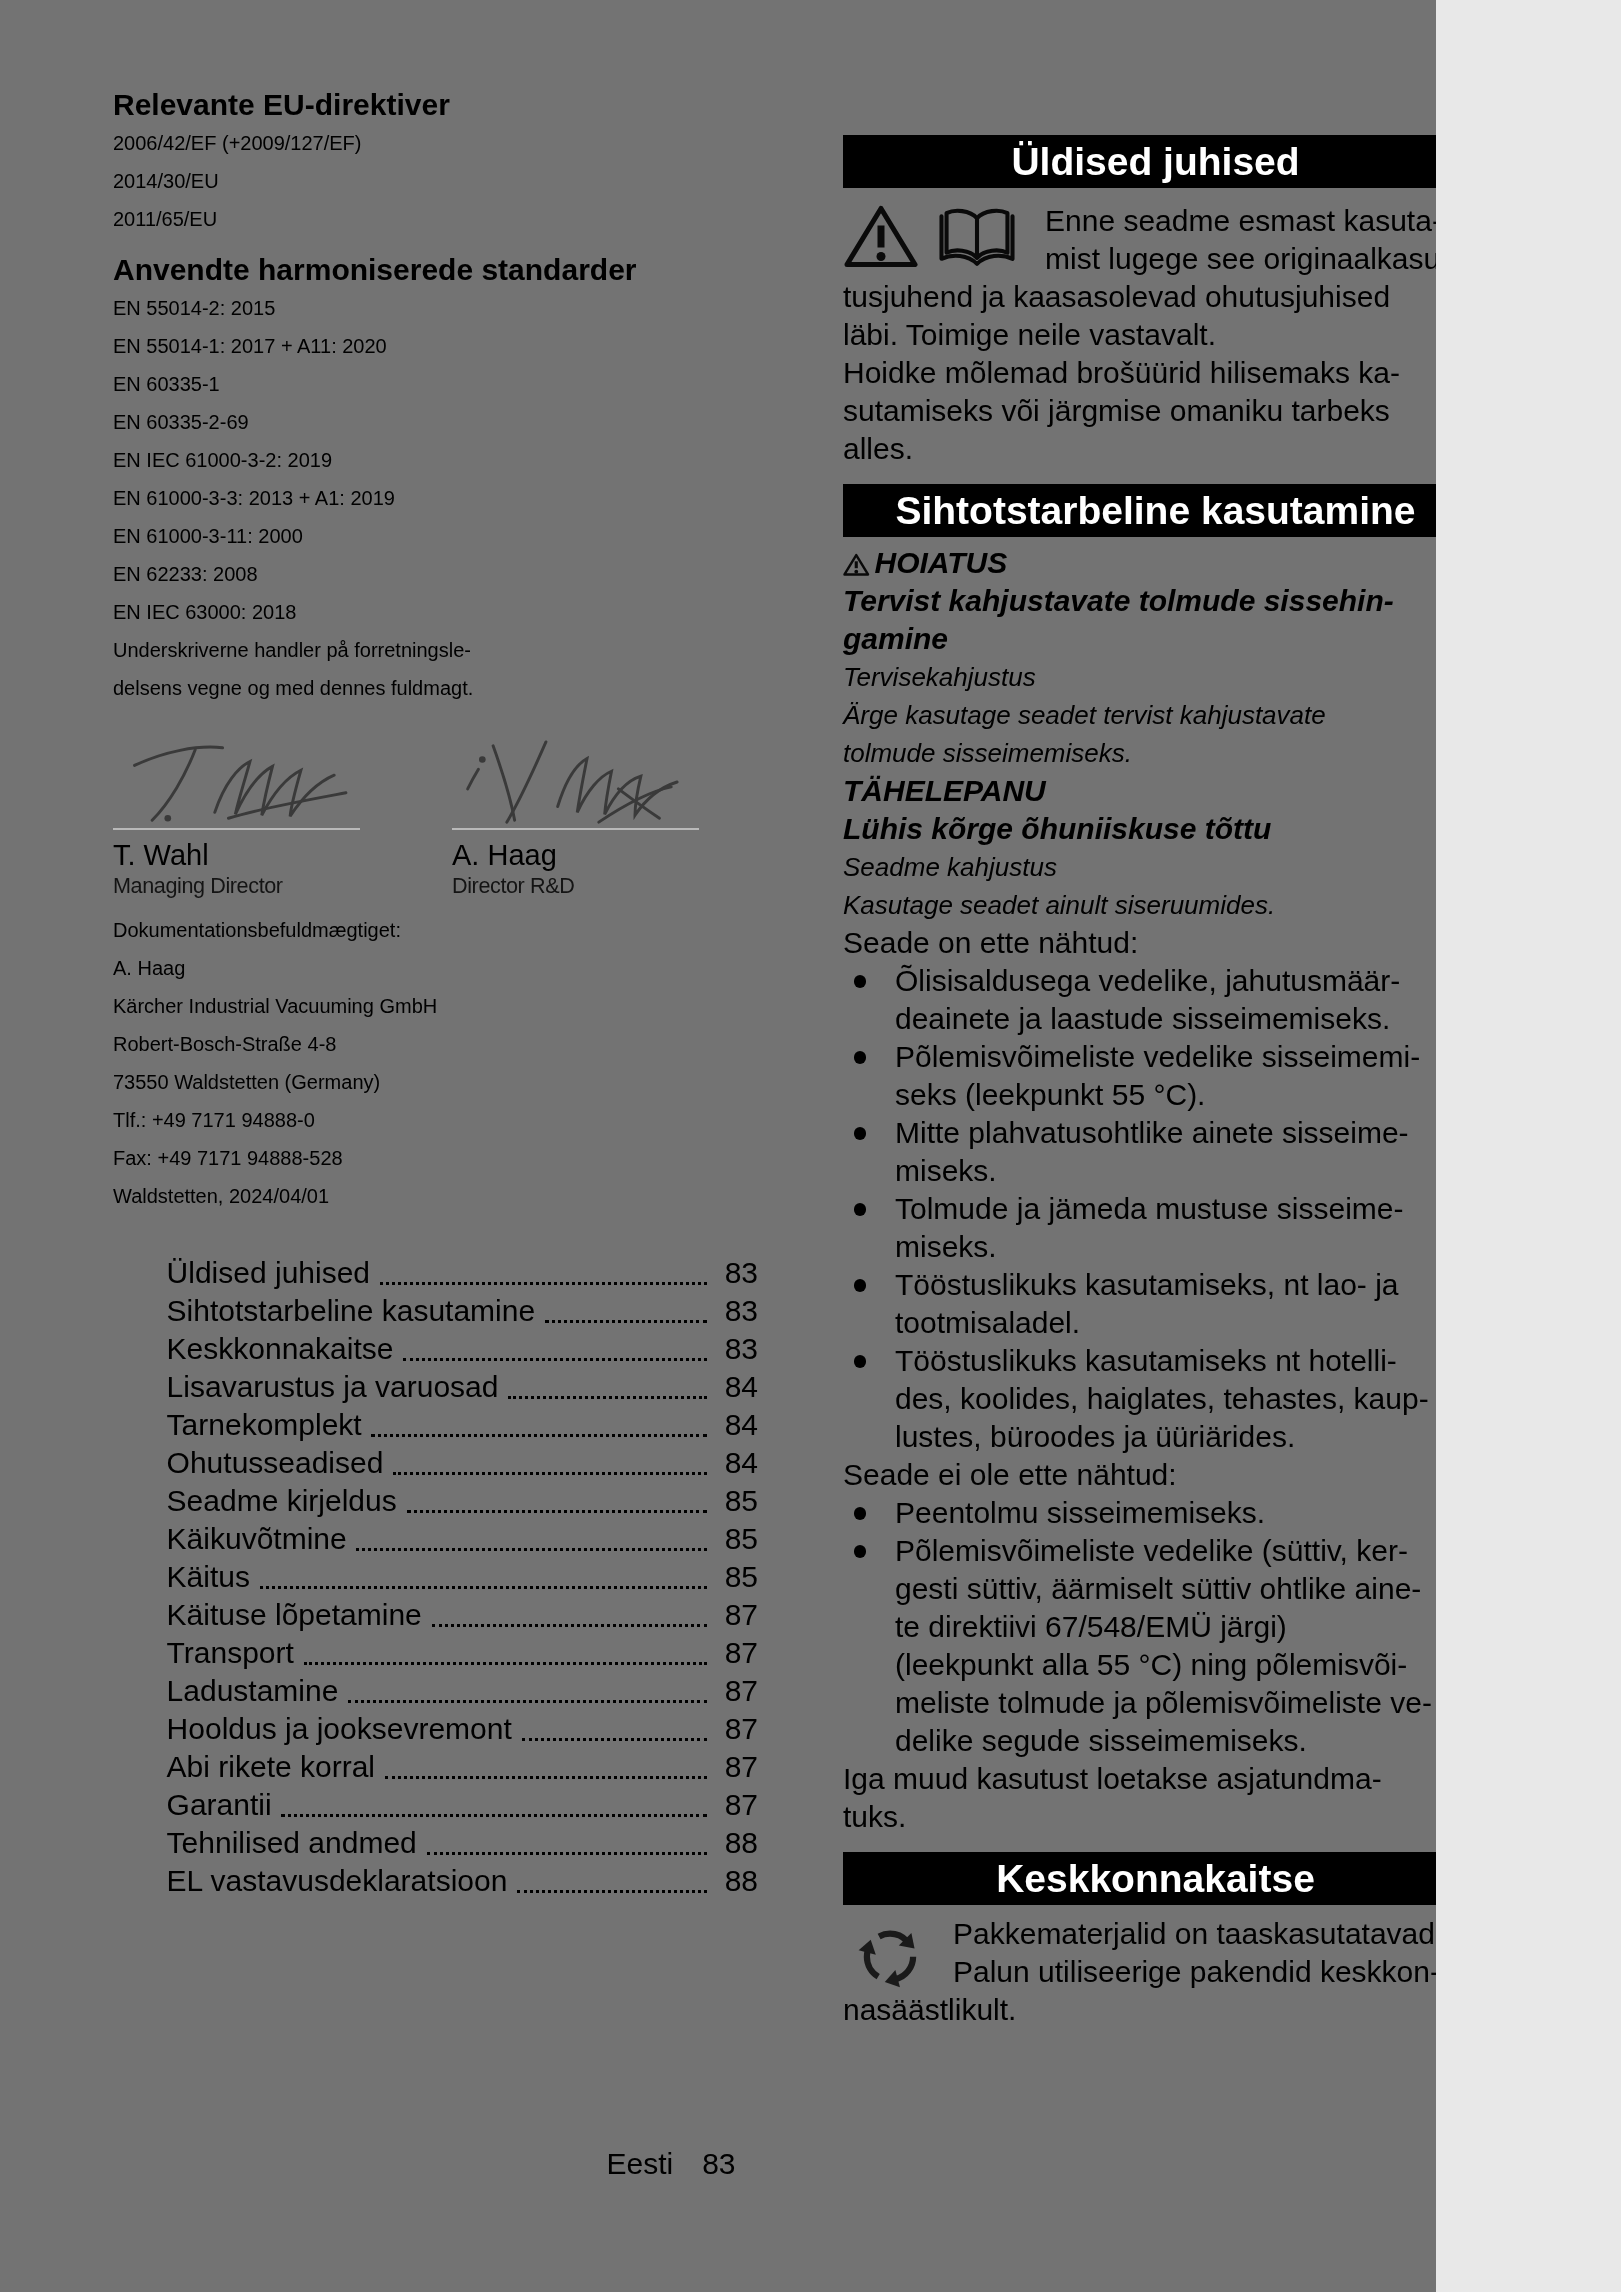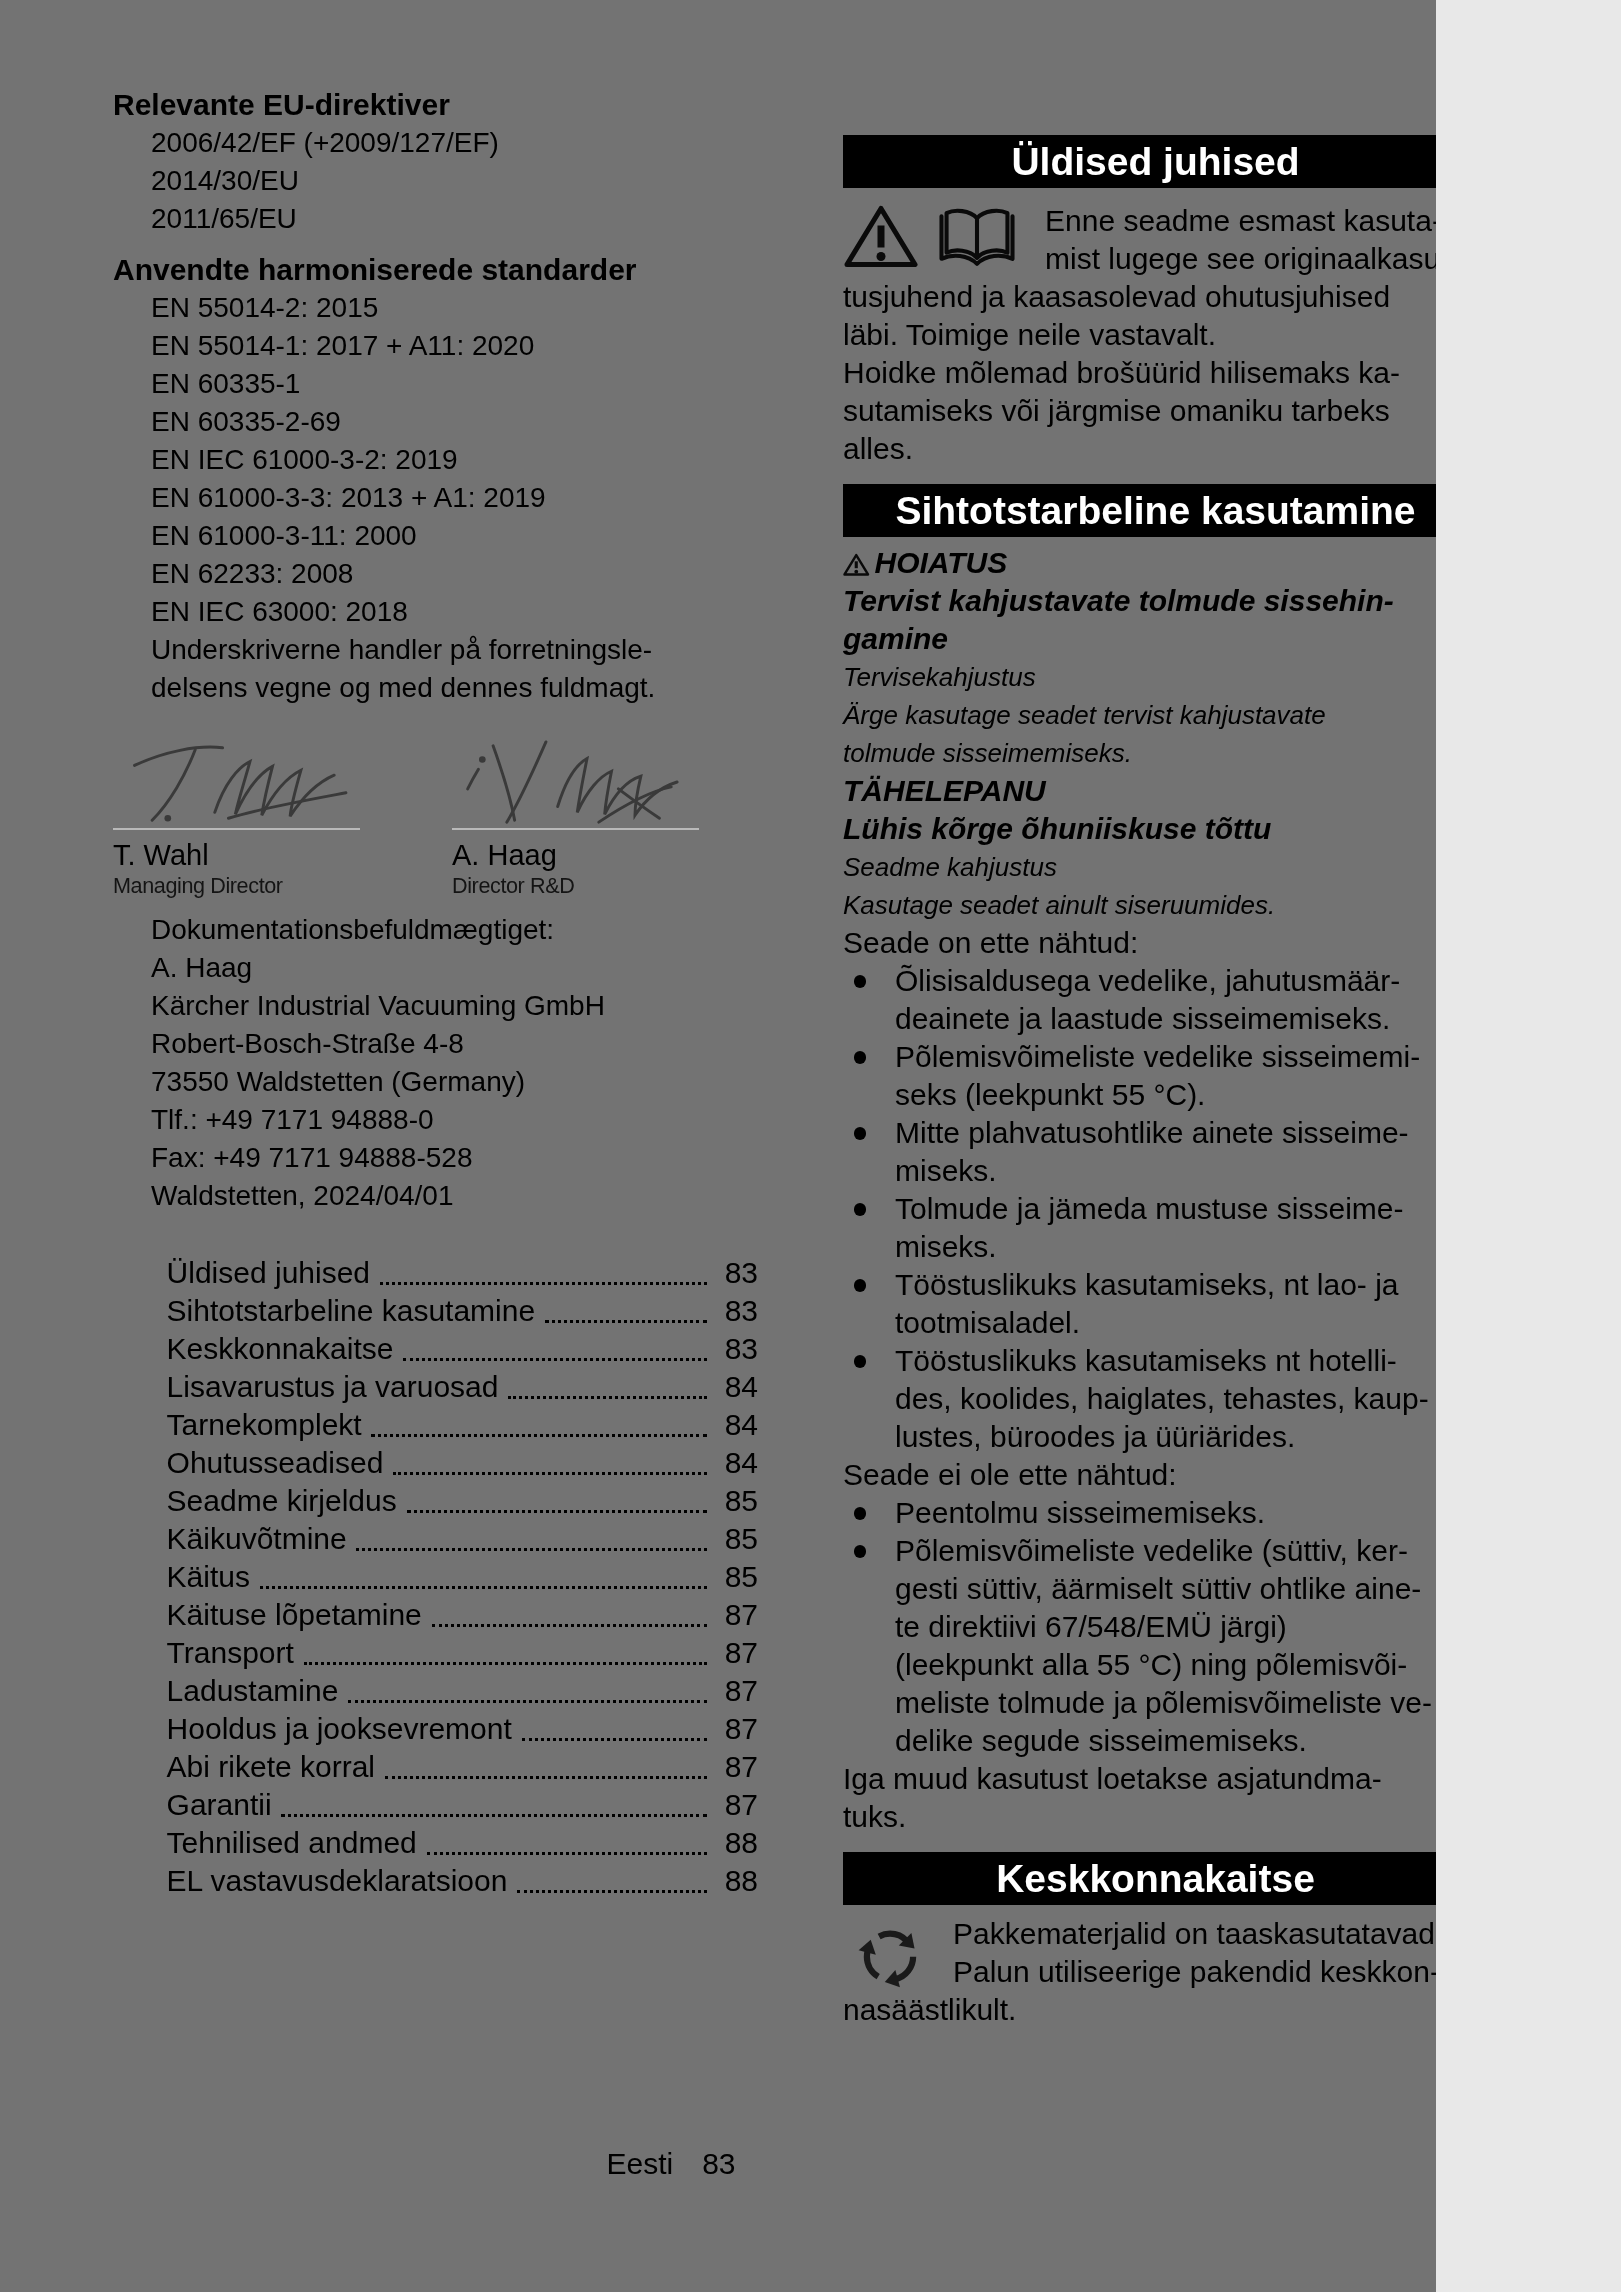--- a/index.html
+++ b/index.html
@@ -8,21 +8,21 @@
     width:1436px; height:2293px;
     background:#737373;
     font-family:"Liberation Sans", sans-serif;
     color:#000;
     overflow:hidden;
   }
   .col-left  { position:absolute; left:113px; top:86px;  width:645px; }
   .col-right { position:absolute; left:843px; top:135px; width:625px; }
 
   .h-bold { font-weight:bold; font-size:30px; line-height:38px; }
-  .block  { font-size:28px; line-height:38px; white-space:pre-line;margin-left:38px; }
+  .block  { font-size:20px; line-height:38px; white-space:pre-line; }
   .mt-sm  { margin-top:12.7px; }
 
   
   .bar {
     background:#000; color:#fff;
     font-weight:bold; font-size:39px;
     height:53px; line-height:53px;
     text-align:center;
   }
 

